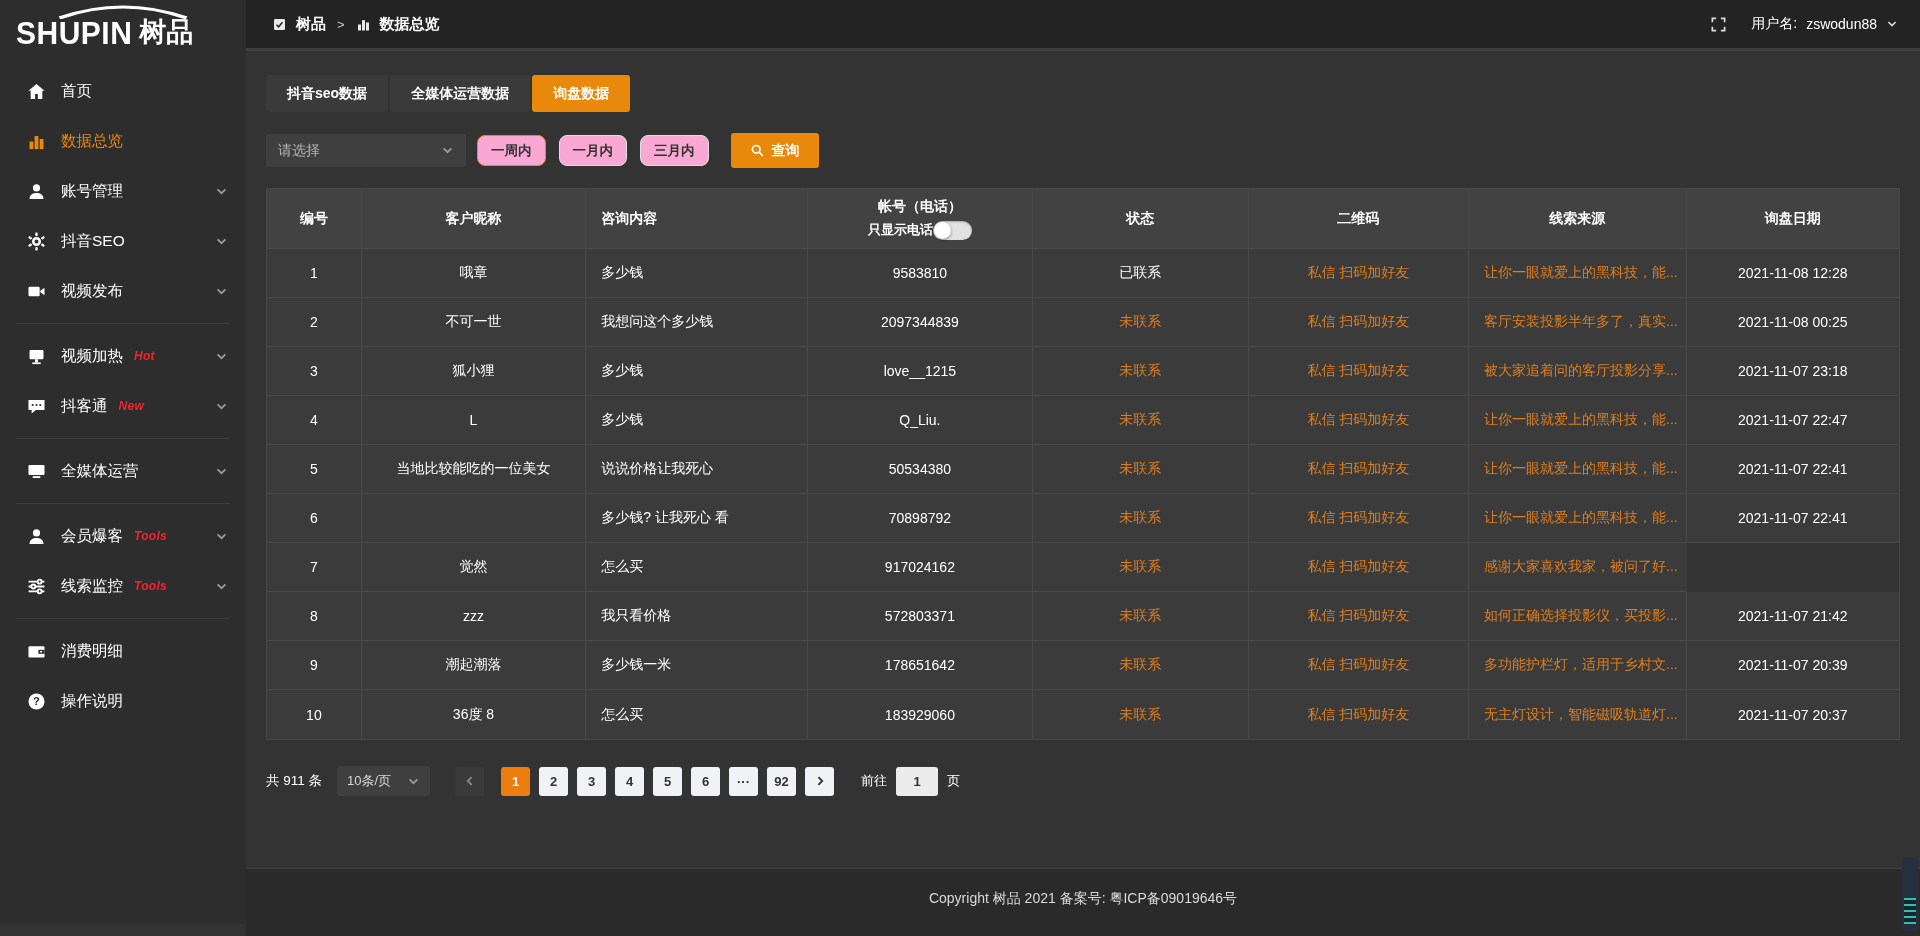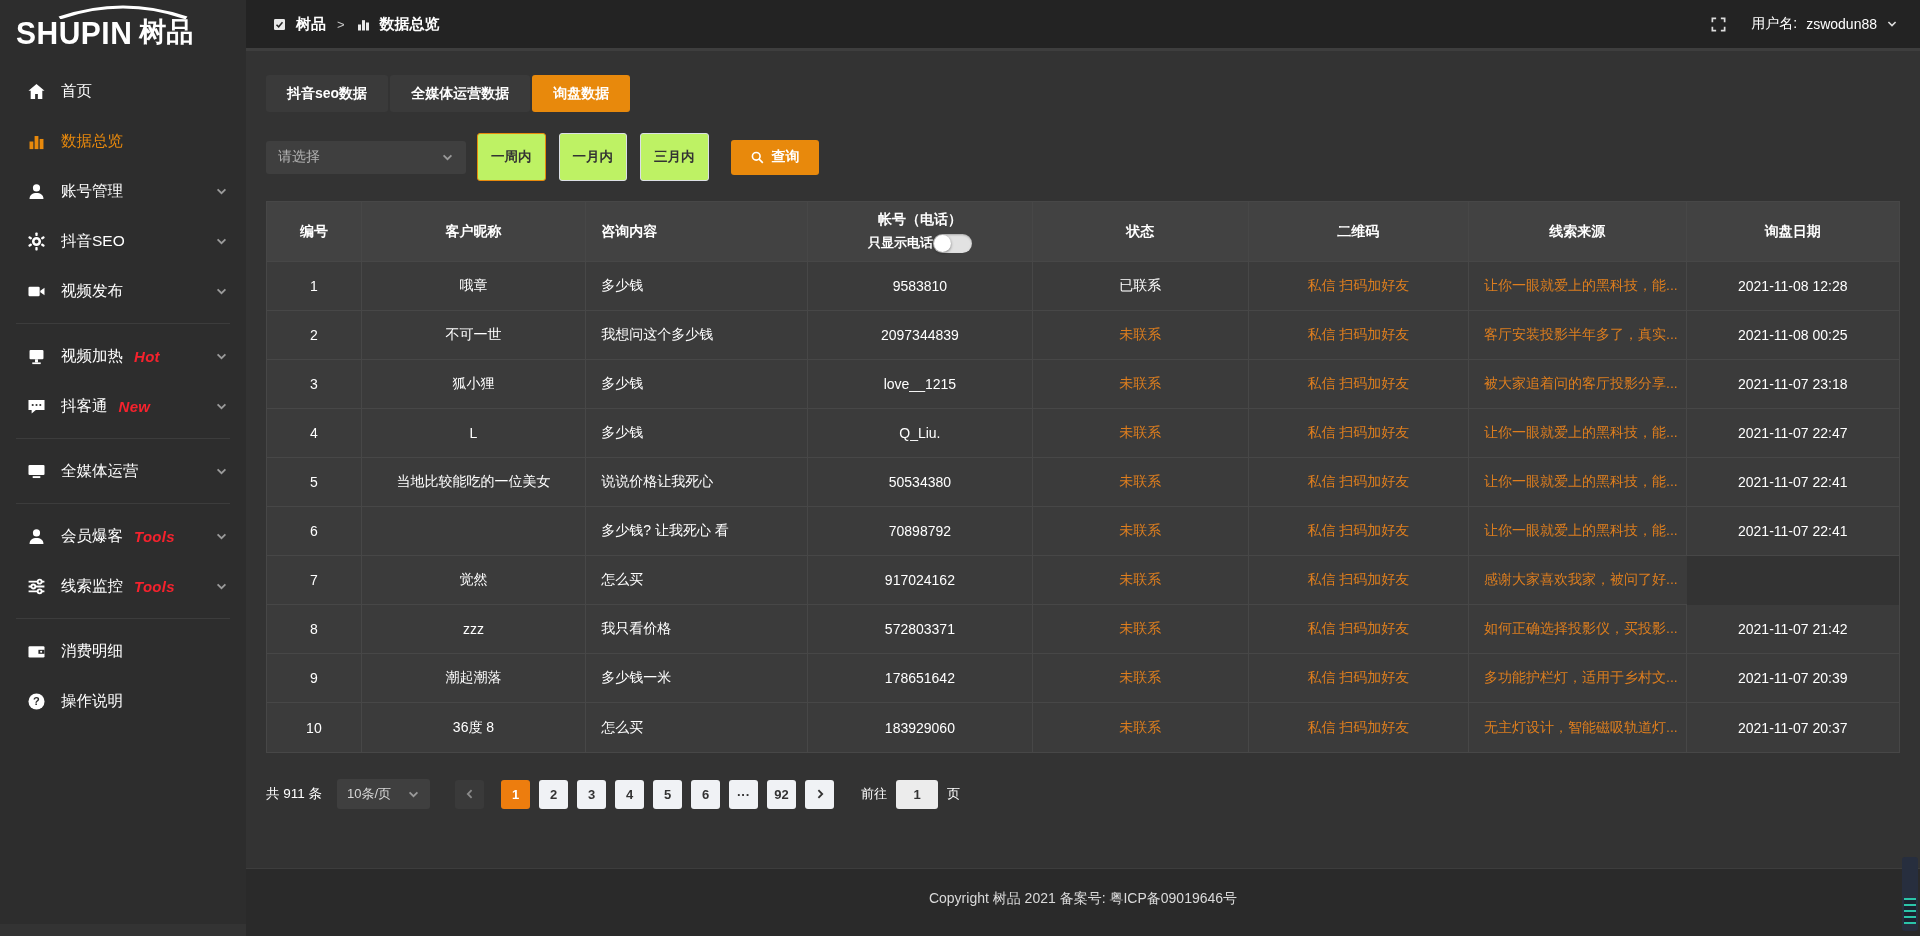--- a/index.html
+++ b/index.html
@@ -15,21 +15,21 @@
   .sidebar { position:absolute; left:0; top:0; bottom:12px; width:246px; background:#2d2d2d; z-index:5; }
   .logo { position:relative; padding:14px 10px 4px 16px; height:60px; cursor:pointer; }
   .logo-arc { position:absolute; top:5px; left:54px; width:138px; height:14px; }
   .logo-text { display:flex; align-items:flex-end; gap:7px; color:#fff; }
   .logo-en { font-size:30px; font-weight:900; letter-spacing:.5px; transform:scaleY(1.05); }
   .logo-cn { font-size:27px; font-weight:900; }
   .menu { padding-top:6px; }
   .menu-item { display:flex; align-items:center; height:50px; padding:0 18px 0 27px; font-size:15.5px; color:#ffffff; cursor:pointer; }
   .mi-icon { width:19px; height:19px; margin-right:15px; color:#fff; flex:none; }
   .menu-item.active, .menu-item.active .mi-icon { color:#e8890c; }
-  .mi-badge { font-style:italic; font-weight:bold; font-size:15px; margin-left:11px; letter-spacing:.3px; }
+  .mi-badge { font-style:italic; font-weight:bold; font-size:12px; margin-left:11px; letter-spacing:.3px; }
   .mi-chevron { width:13px; height:13px; margin-left:auto; color:#9b9b9b; }
   .menu-divider { height:1px; background:#3c3c3c; margin:7px 16px; }
 
   
   .main { margin-left:246px; height:936px; display:flex; flex-direction:column; }
   .topbar { height:48px; background:#232323; flex:none; display:flex; align-items:center; justify-content:space-between; padding:0 22px 0 26px; }
   .breadcrumb { display:flex; align-items:center; gap:9px; font-size:15px; font-weight:bold; color:#fff; }
   .crumb-icon { width:15px; height:15px; color:#e9e9e9; }
   .crumb-sep { color:#c9c9c9; font-size:13px; font-weight:normal; padding:0 2px; }
   .user-area { display:flex; align-items:center; gap:12px; font-size:14px; color:#fff; }
@@ -41,21 +41,21 @@
 
   
   .tabs { display:flex; gap:2px; margin-top:24px; }
   .tab { background:#3a3a3a; color:#fff; font-size:14px; font-weight:bold; height:37px; padding:0 21px; border:none; border-radius:3px; cursor:pointer; font-family:inherit; }
   .tab.active { background:#e8890c; }
 
   
   .filters { display:flex; align-items:center; gap:11px; margin-top:21px; }
   .select { width:200px; height:33px; background:#3f3f3f; border-radius:3px; display:flex; align-items:center; justify-content:space-between; padding:0 12px; color:#b3b3b3; font-size:14px; cursor:pointer; }
   .select-chevron { width:13px; height:13px; color:#9a9a9a; }
-  .period-btn { min-width:62px; height:48px; background:#bef264; color:#333; border:1px solid #dcdfe6; border-radius:3px; font-size:13.5px; font-weight:bold; padding:0 13px; cursor:pointer; font-family:inherit; }
+  .period-btn { min-width:62px; height:31px; background:#f9a8d4; color:#333; border:1px solid #dcdfe6; border-radius:8px; font-size:13.5px; font-weight:bold; padding:0 13px; cursor:pointer; font-family:inherit; }
   .period-btn.selected { border:1.5px solid #e8890c; }
   .search-btn { height:35px; margin-left:11px; background:#e8890c; color:#fff; border:none; border-radius:3px; font-size:14px; font-weight:bold; padding:0 19px; display:flex; align-items:center; gap:7px; cursor:pointer; font-family:inherit; }
   .search-icon { width:15px; height:15px; }
 
   
   .table { margin-top:20px; width:1634px; border:1px solid #474747; }
   .tr { display:grid; grid-template-columns:95fr 225fr 222fr 226fr 216fr 221fr 218fr 213fr; }
   .td { display:flex; align-items:center; justify-content:center; height:49px; font-size:14px; color:#fff; border-right:1px solid #474747; border-bottom:1px solid #474747; overflow:hidden; white-space:nowrap; padding:0 8px; }
   .td:last-child { border-right:none; }
   .tbody .tr:last-child .td { border-bottom:none; }

